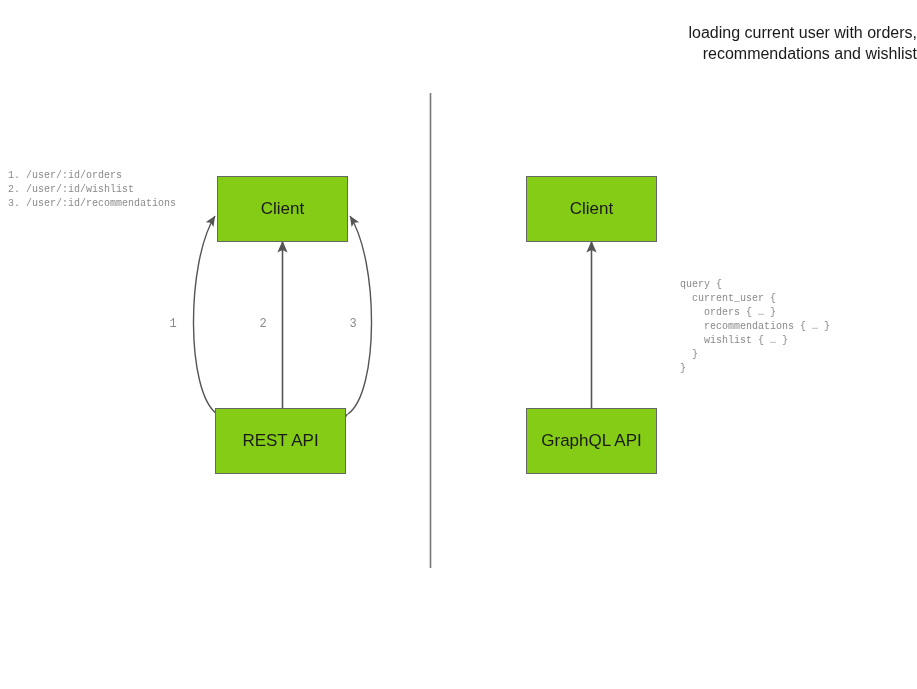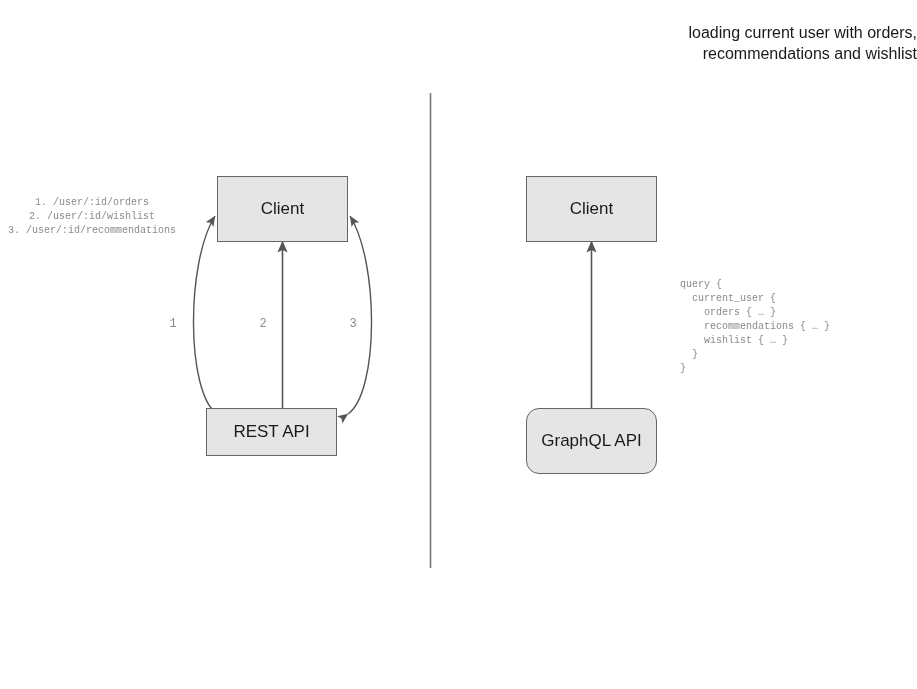--- a/index.html
+++ b/index.html
@@ -30,43 +30,43 @@
     text-align: right;
     font-family: "Liberation Sans", sans-serif;
     font-size: 16px;
     line-height: 21px;
     color: #1a1a1a;
     white-space: pre-line;
   }
   .node-box {
     position: absolute;
     box-sizing: border-box;
-    background: #e5e5e5;
+    background: #84cc16;
     border: 1.3px solid #666666;
     display: flex;
     align-items: center;
     justify-content: center;
     font-family: "Liberation Sans", sans-serif;
     font-size: 17px;
     color: #1a1a1a;
   }
   #node-client-rest  { left: 217px; top: 176px; width: 131px; height: 66px; }
-  #node-rest-api     { left: 206px; top: 408px; width: 131px; height: 48px; }
+  #node-rest-api     { left: 215px; top: 408px; width: 131px; height: 66px; }
   #node-client-gql   { left: 526px; top: 176px; width: 131px; height: 66px; }
-  #node-graphql-api  { left: 526px; top: 408px; width: 131px; height: 66px; border-radius: 13px; }
+  #node-graphql-api  { left: 526px; top: 408px; width: 131px; height: 66px; }
 
   .mono-block {
     position: absolute;
     font-family: "Liberation Mono", monospace;
     font-size: 10px;
     line-height: 14px;
     color: #8a8a8a;
     white-space: pre;
   }
-  #rest-endpoint-list { left: 8px; top: 196px; text-align: center; }
+  #rest-endpoint-list { left: 8px; top: 169px; }
   #graphql-query-block { left: 680px; top: 278px; }
 
   .edge-label {
     position: absolute;
     font-family: "Liberation Mono", monospace;
     font-size: 12px;
     color: #8a8a8a;
     text-align: center;
     width: 20px;
   }

